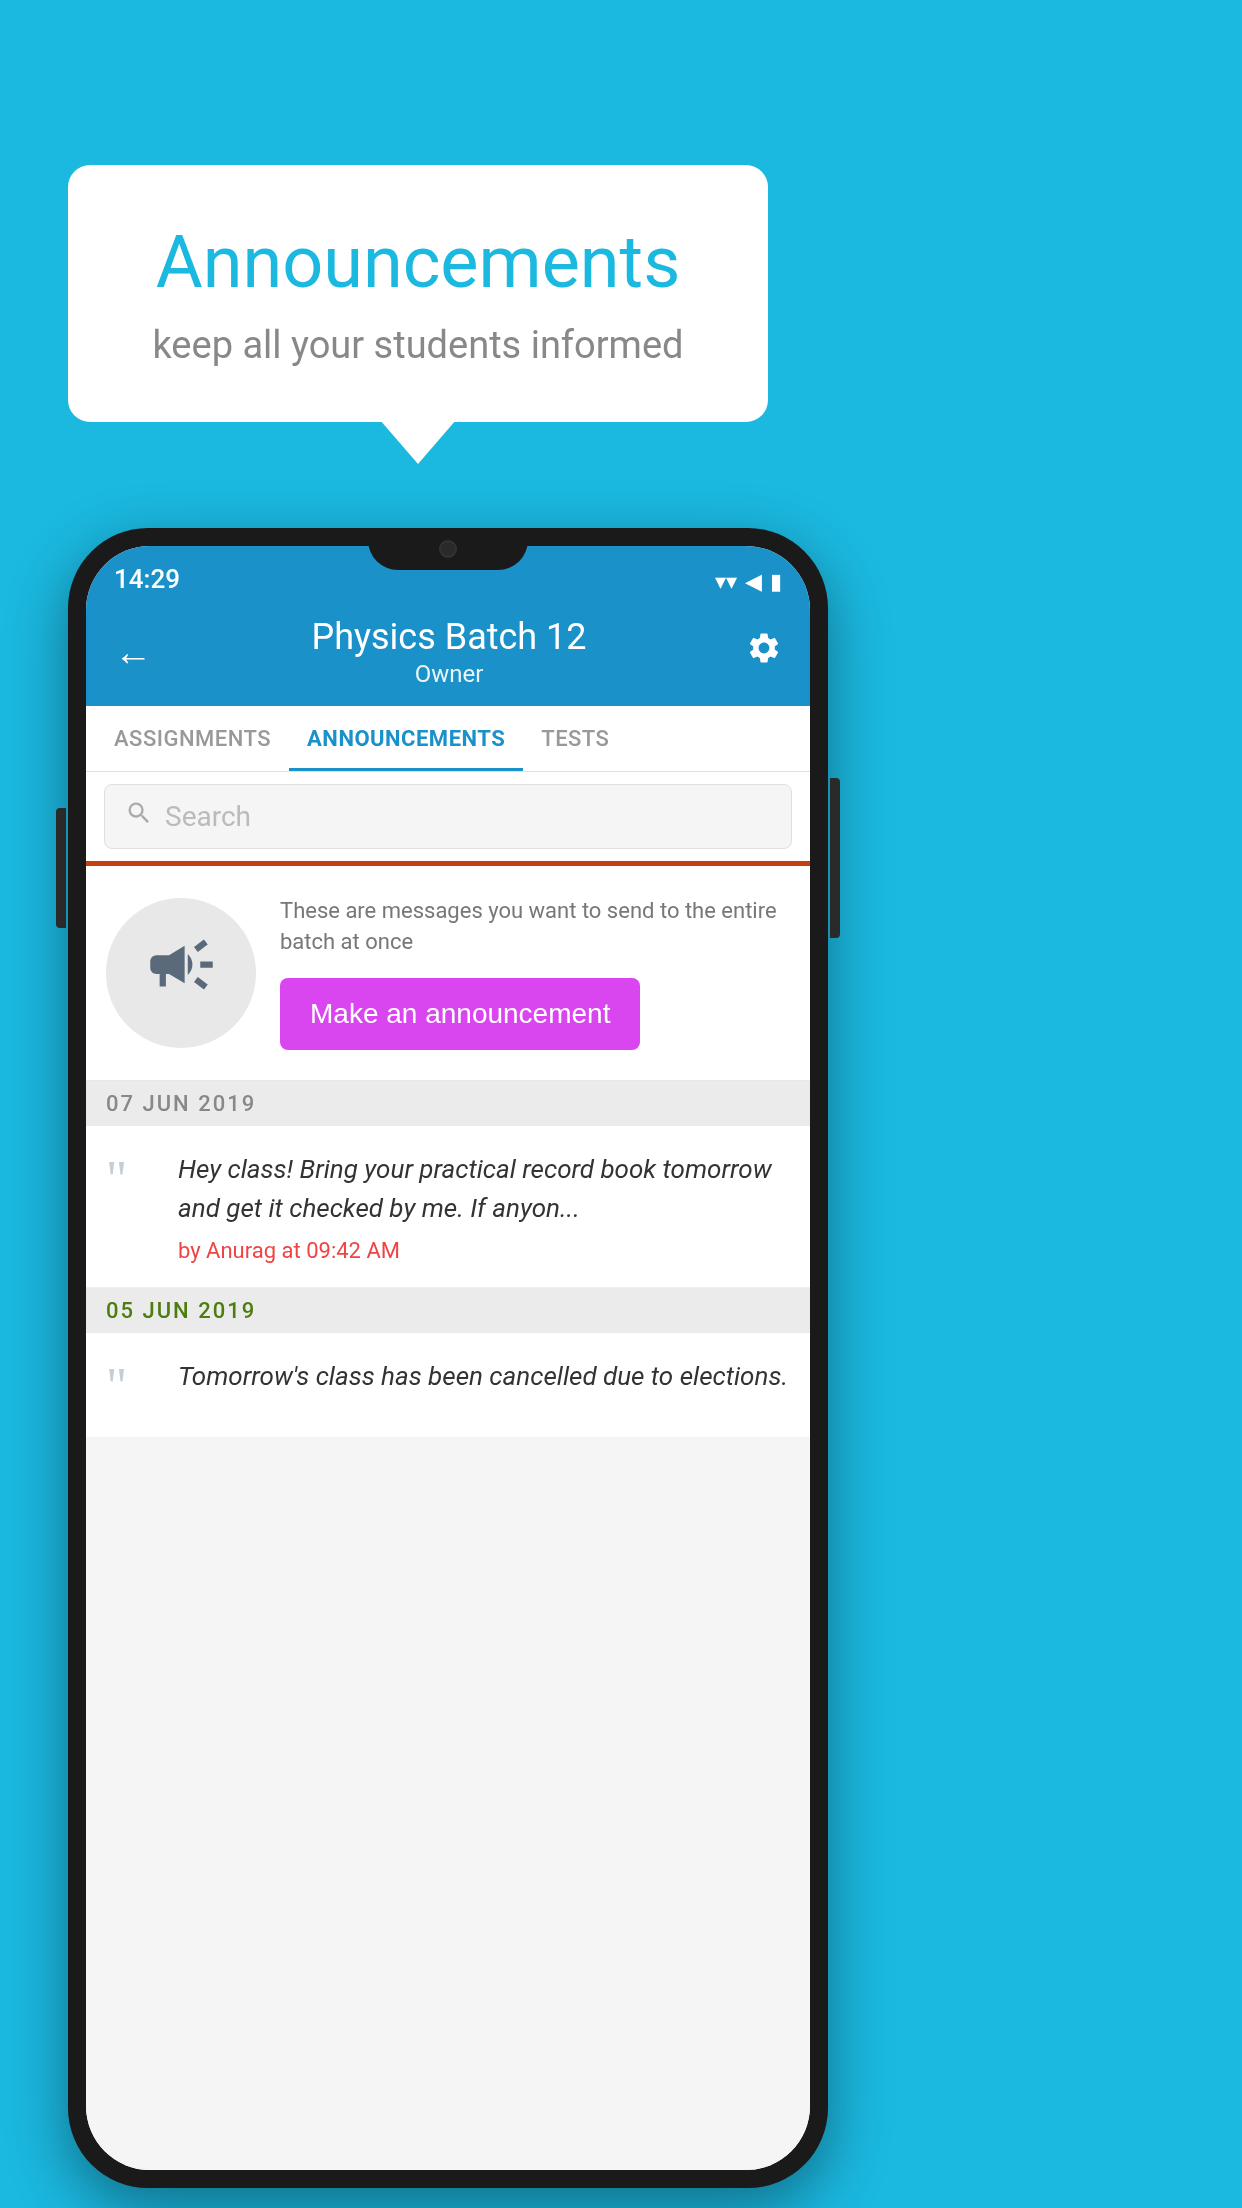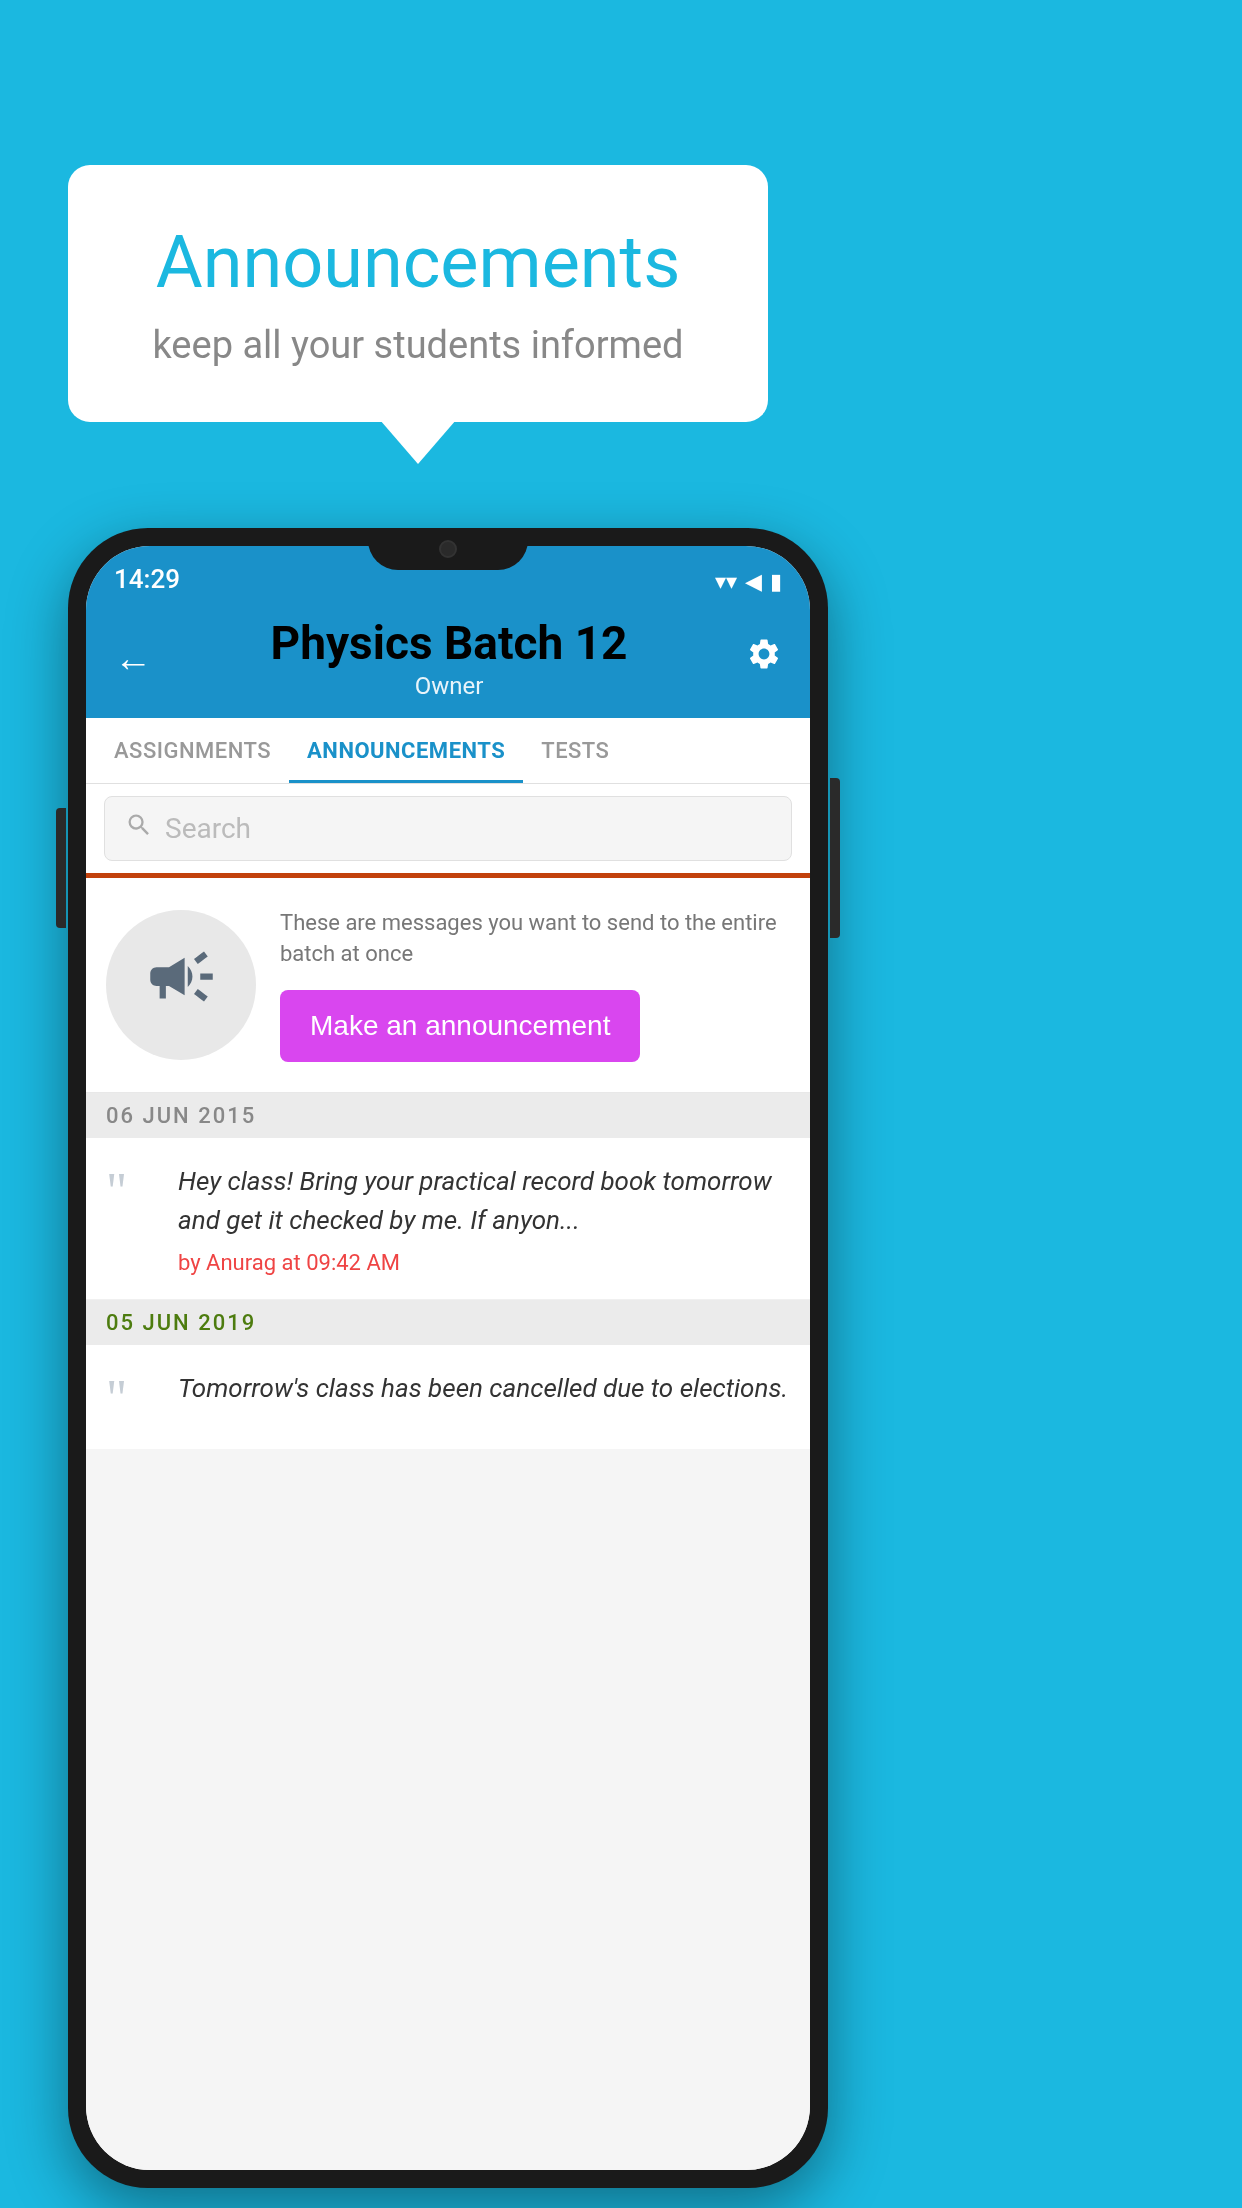--- a/index.html
+++ b/index.html
@@ -173,23 +173,23 @@
       color: white;
       font-size: 38px;
       cursor: pointer;
     }
 
     .header-center {
       text-align: center;
     }
 
     .header-title {
-      color: #000000;
-      font-size: 46px;
-      font-weight: 700;
+      color: #ffffff;
+      font-size: 36px;
+      font-weight: 400;
     }
 
     .header-subtitle {
       color: rgba(255,255,255,0.9);
       font-size: 24px;
       margin-top: 2px;
     }
 
     .gear-button {
       color: white;
@@ -455,21 +455,21 @@
                   <path d="M18 11v2h4v-2h-4zm-2 6.61c.96.71 2.21 1.65 3.2 2.39.4-.53.8-1.07 1.2-1.6-.99-.74-2.24-1.68-3.2-2.4-.4.54-.8 1.08-1.2 1.61zM20.4 5.6c-.4-.53-.8-1.07-1.2-1.6-.99.74-2.24 1.68-3.2 2.4.4.53.8 1.07 1.2 1.6.96-.72 2.21-1.65 3.2-2.4zM4 9c-1.1 0-2 .9-2 2v2c0 1.1.9 2 2 2h1v4h2v-4h1l5 3V6L8 9H4zm11.5 3c0-1.33-.58-2.53-1.5-3.35v6.69c.92-.81 1.5-2.01 1.5-3.34z"></path>
                 </svg>
               </span>
             </div>
             <div class="promo-content">
               <div class="promo-desc">These are messages you want to send to the entire batch at once</div>
               <button class="make-announcement-btn">Make an announcement</button>
             </div>
           </div>
 
-          <div class="date-divider">06  JUN  2015</div>
+          <div class="date-divider">07  JUN  2019</div>
 
           <div class="announcement-item">
             <div class="quote-icon">"</div>
             <div class="announcement-content">
               <div class="announcement-text">Hey class! Bring your practical record book tomorrow and get it checked by me. If anyon...</div>
               <div class="announcement-meta">by Anurag at 09:42 AM</div>
             </div>
           </div>
 
           <div class="date-divider-2">05  JUN  2019</div>

